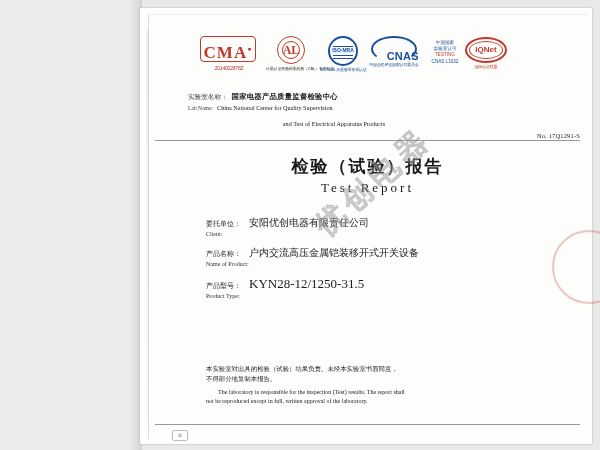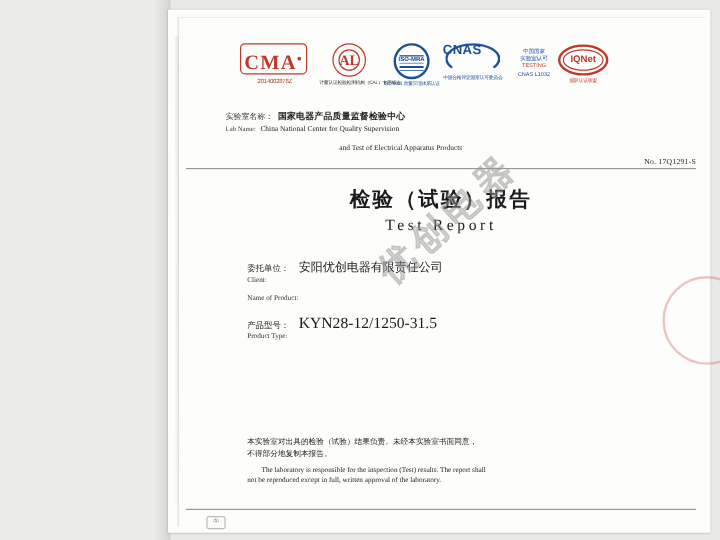--- a/index.html
+++ b/index.html
@@ -155,22 +155,22 @@
     position: relative; margin: 0 auto; width: 50px; height: 30px;
   }
   #logo-cnas .arc {
     position: absolute; left: 2px; top: 0; width: 46px; height: 26px;
     border: 2px solid #1a4f9c;
     border-radius: 50%;
     border-bottom-color: transparent;
     box-sizing: border-box;
   }
   #logo-cnas .name {
-    position: absolute; left: 0; right: 0; top: 0;
-    text-align: left; font-size: 11px; font-weight: bold; color: #1a4f9c;
+    position: absolute; left: 0; right: 0; top: 14px;
+    text-align: right; font-size: 11px; font-weight: bold; color: #1a4f9c;
     font-family: "Liberation Sans", sans-serif; letter-spacing: 0.3px;
   }
   #logo-cnas .logo-caption { top: 26px; font-size: 4px; color: #1a4f9c; }
 
   
   #logo-cnal { left: 222px; width: 46px; }
   #logo-cnal .lines {
     margin: 0 auto; width: 44px; text-align: center;
     font-family: "Liberation Sans", sans-serif;
     color: #1a4f9c;
@@ -488,20 +488,24 @@
 
     <div class="field">
       <div class="field-row">
         <span class="f-label-cn">委托单位：</span>
         <span class="f-value">安阳优创电器有限责任公司</span>
       </div>
       <div class="f-label-en">Client:</div>
     </div>
 
     <div class="field">
+      <div class="field-row">
+        <span class="f-label-cn">产品名称：</span>
+        <span class="f-value">户内交流高压金属铠装移开式开关设备</span>
+      </div>
       <div class="f-label-en">Name of Product:</div>
     </div>
 
     <div class="field">
       <div class="field-row">
         <span class="f-label-cn">产品型号：</span>
         <span class="f-value f-value-mono">KYN28-12/1250-31.5</span>
       </div>
       <div class="f-label-en">Product Type:</div>
     </div>

